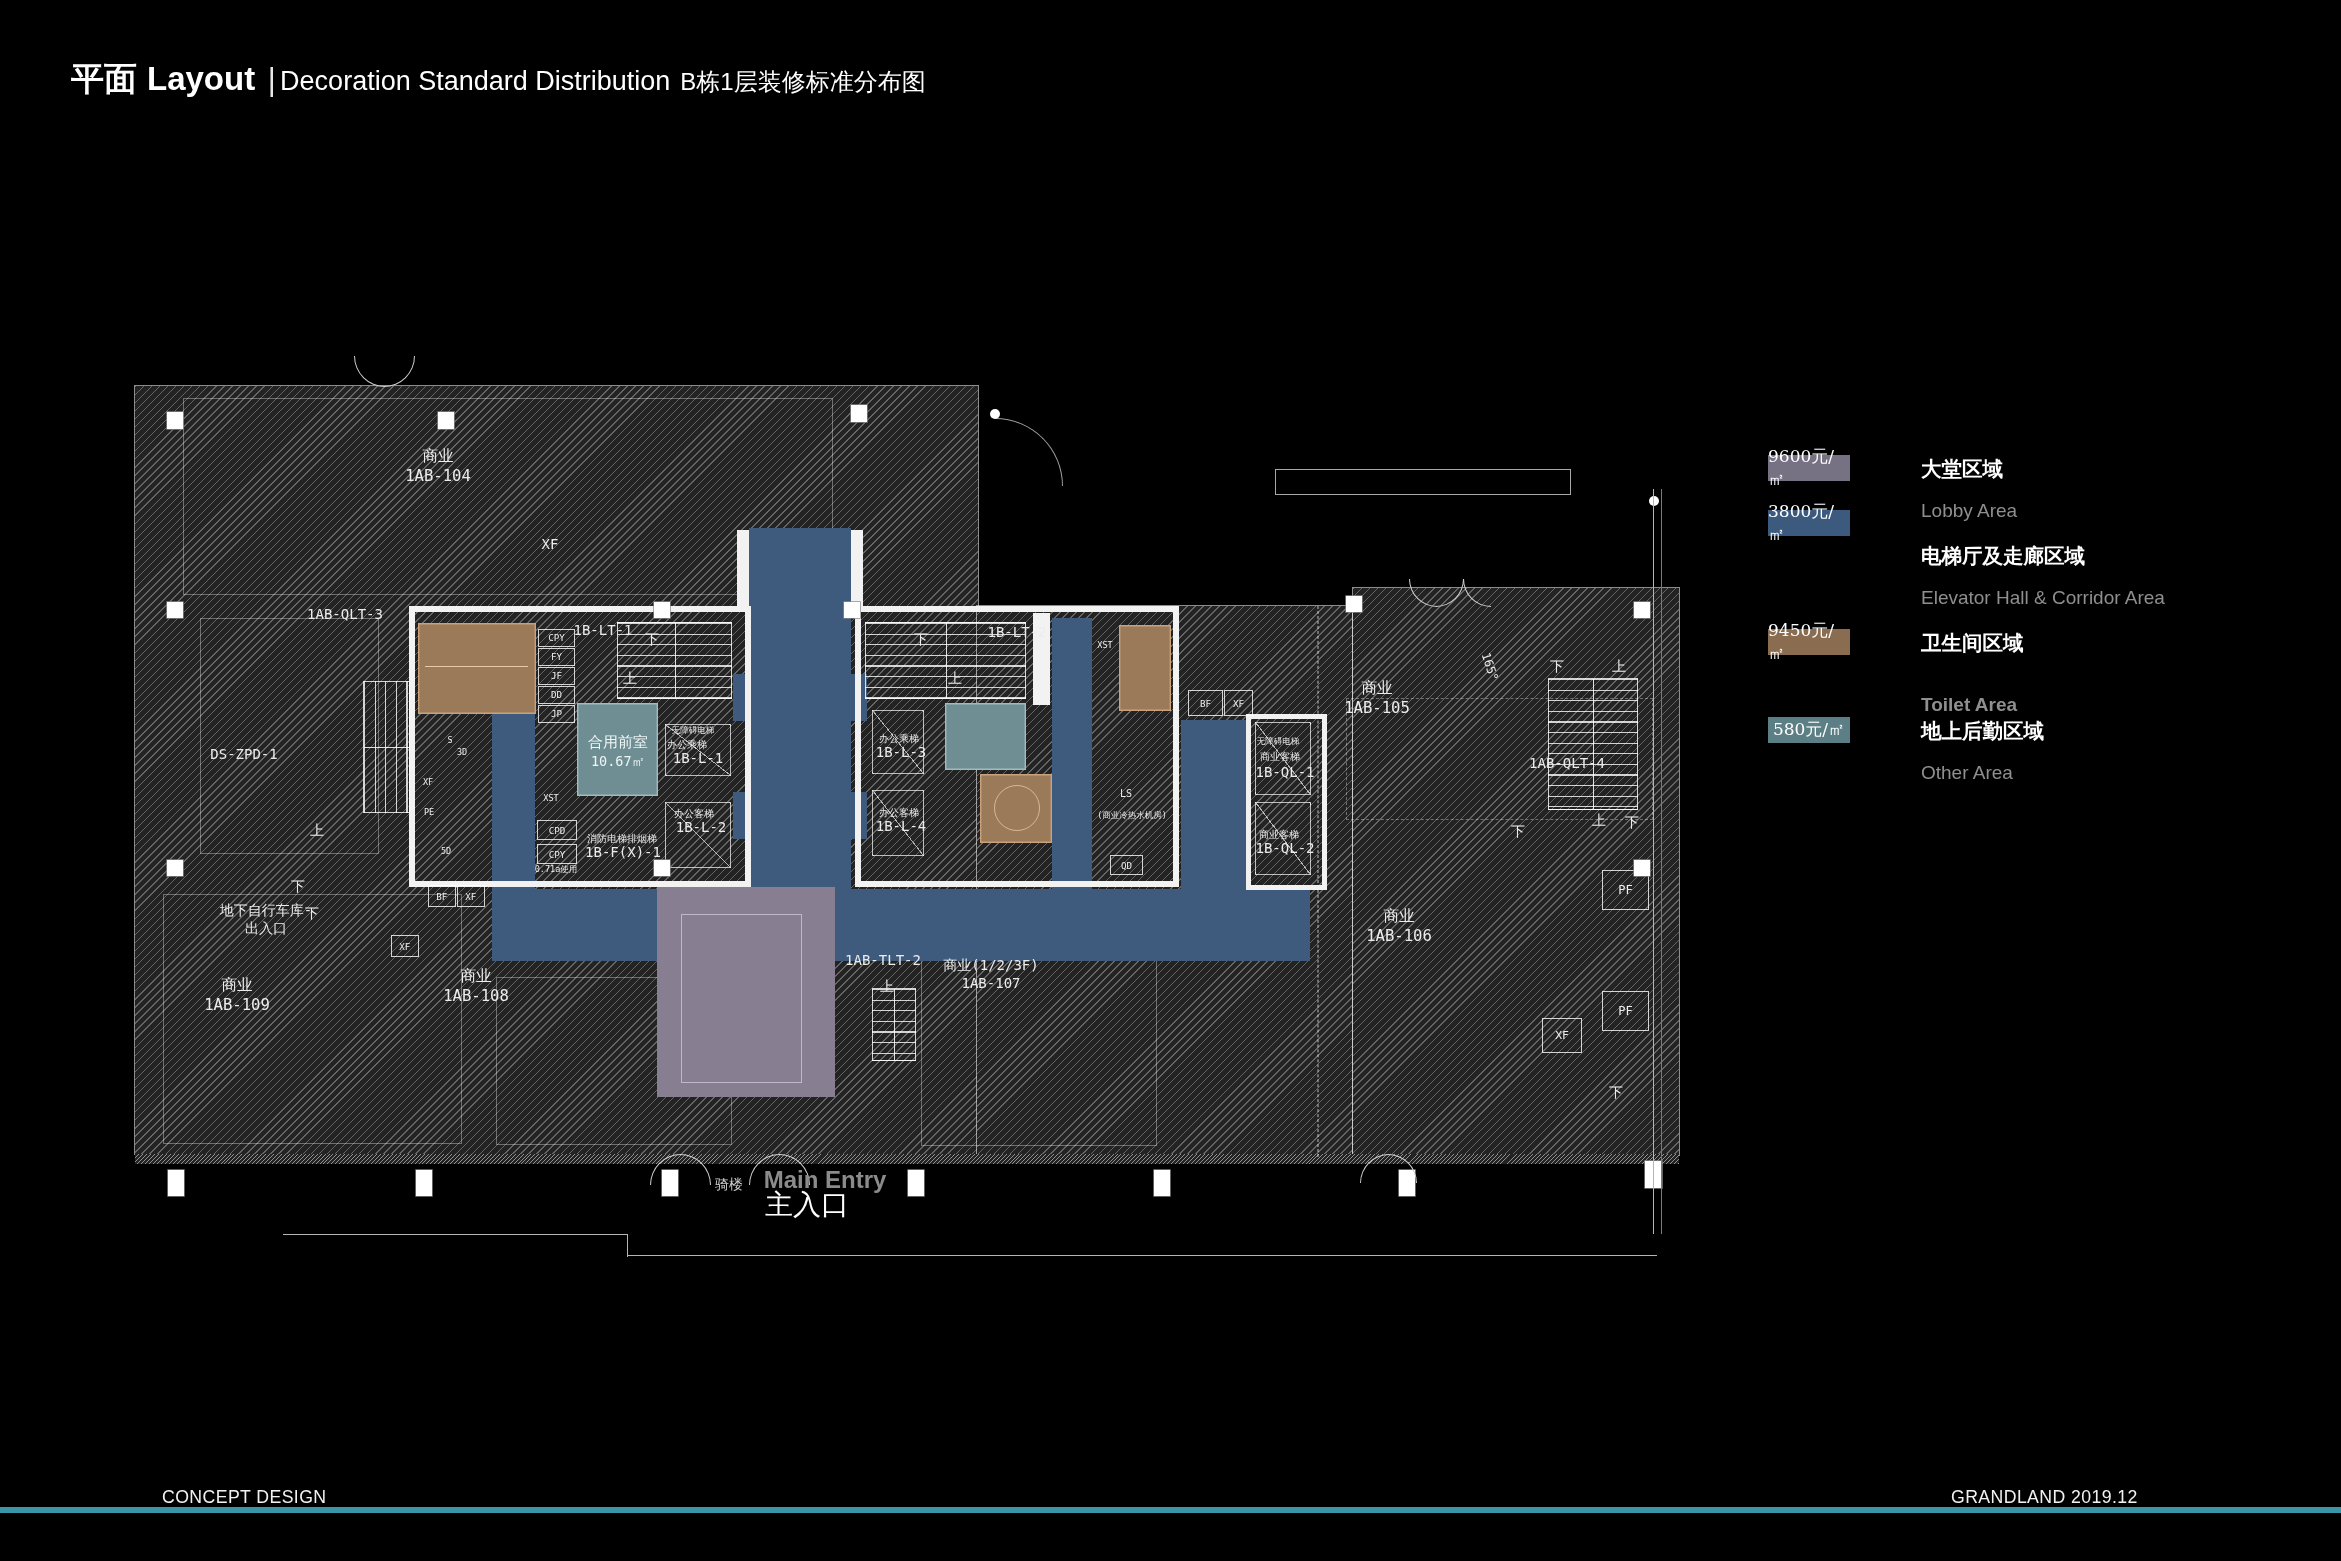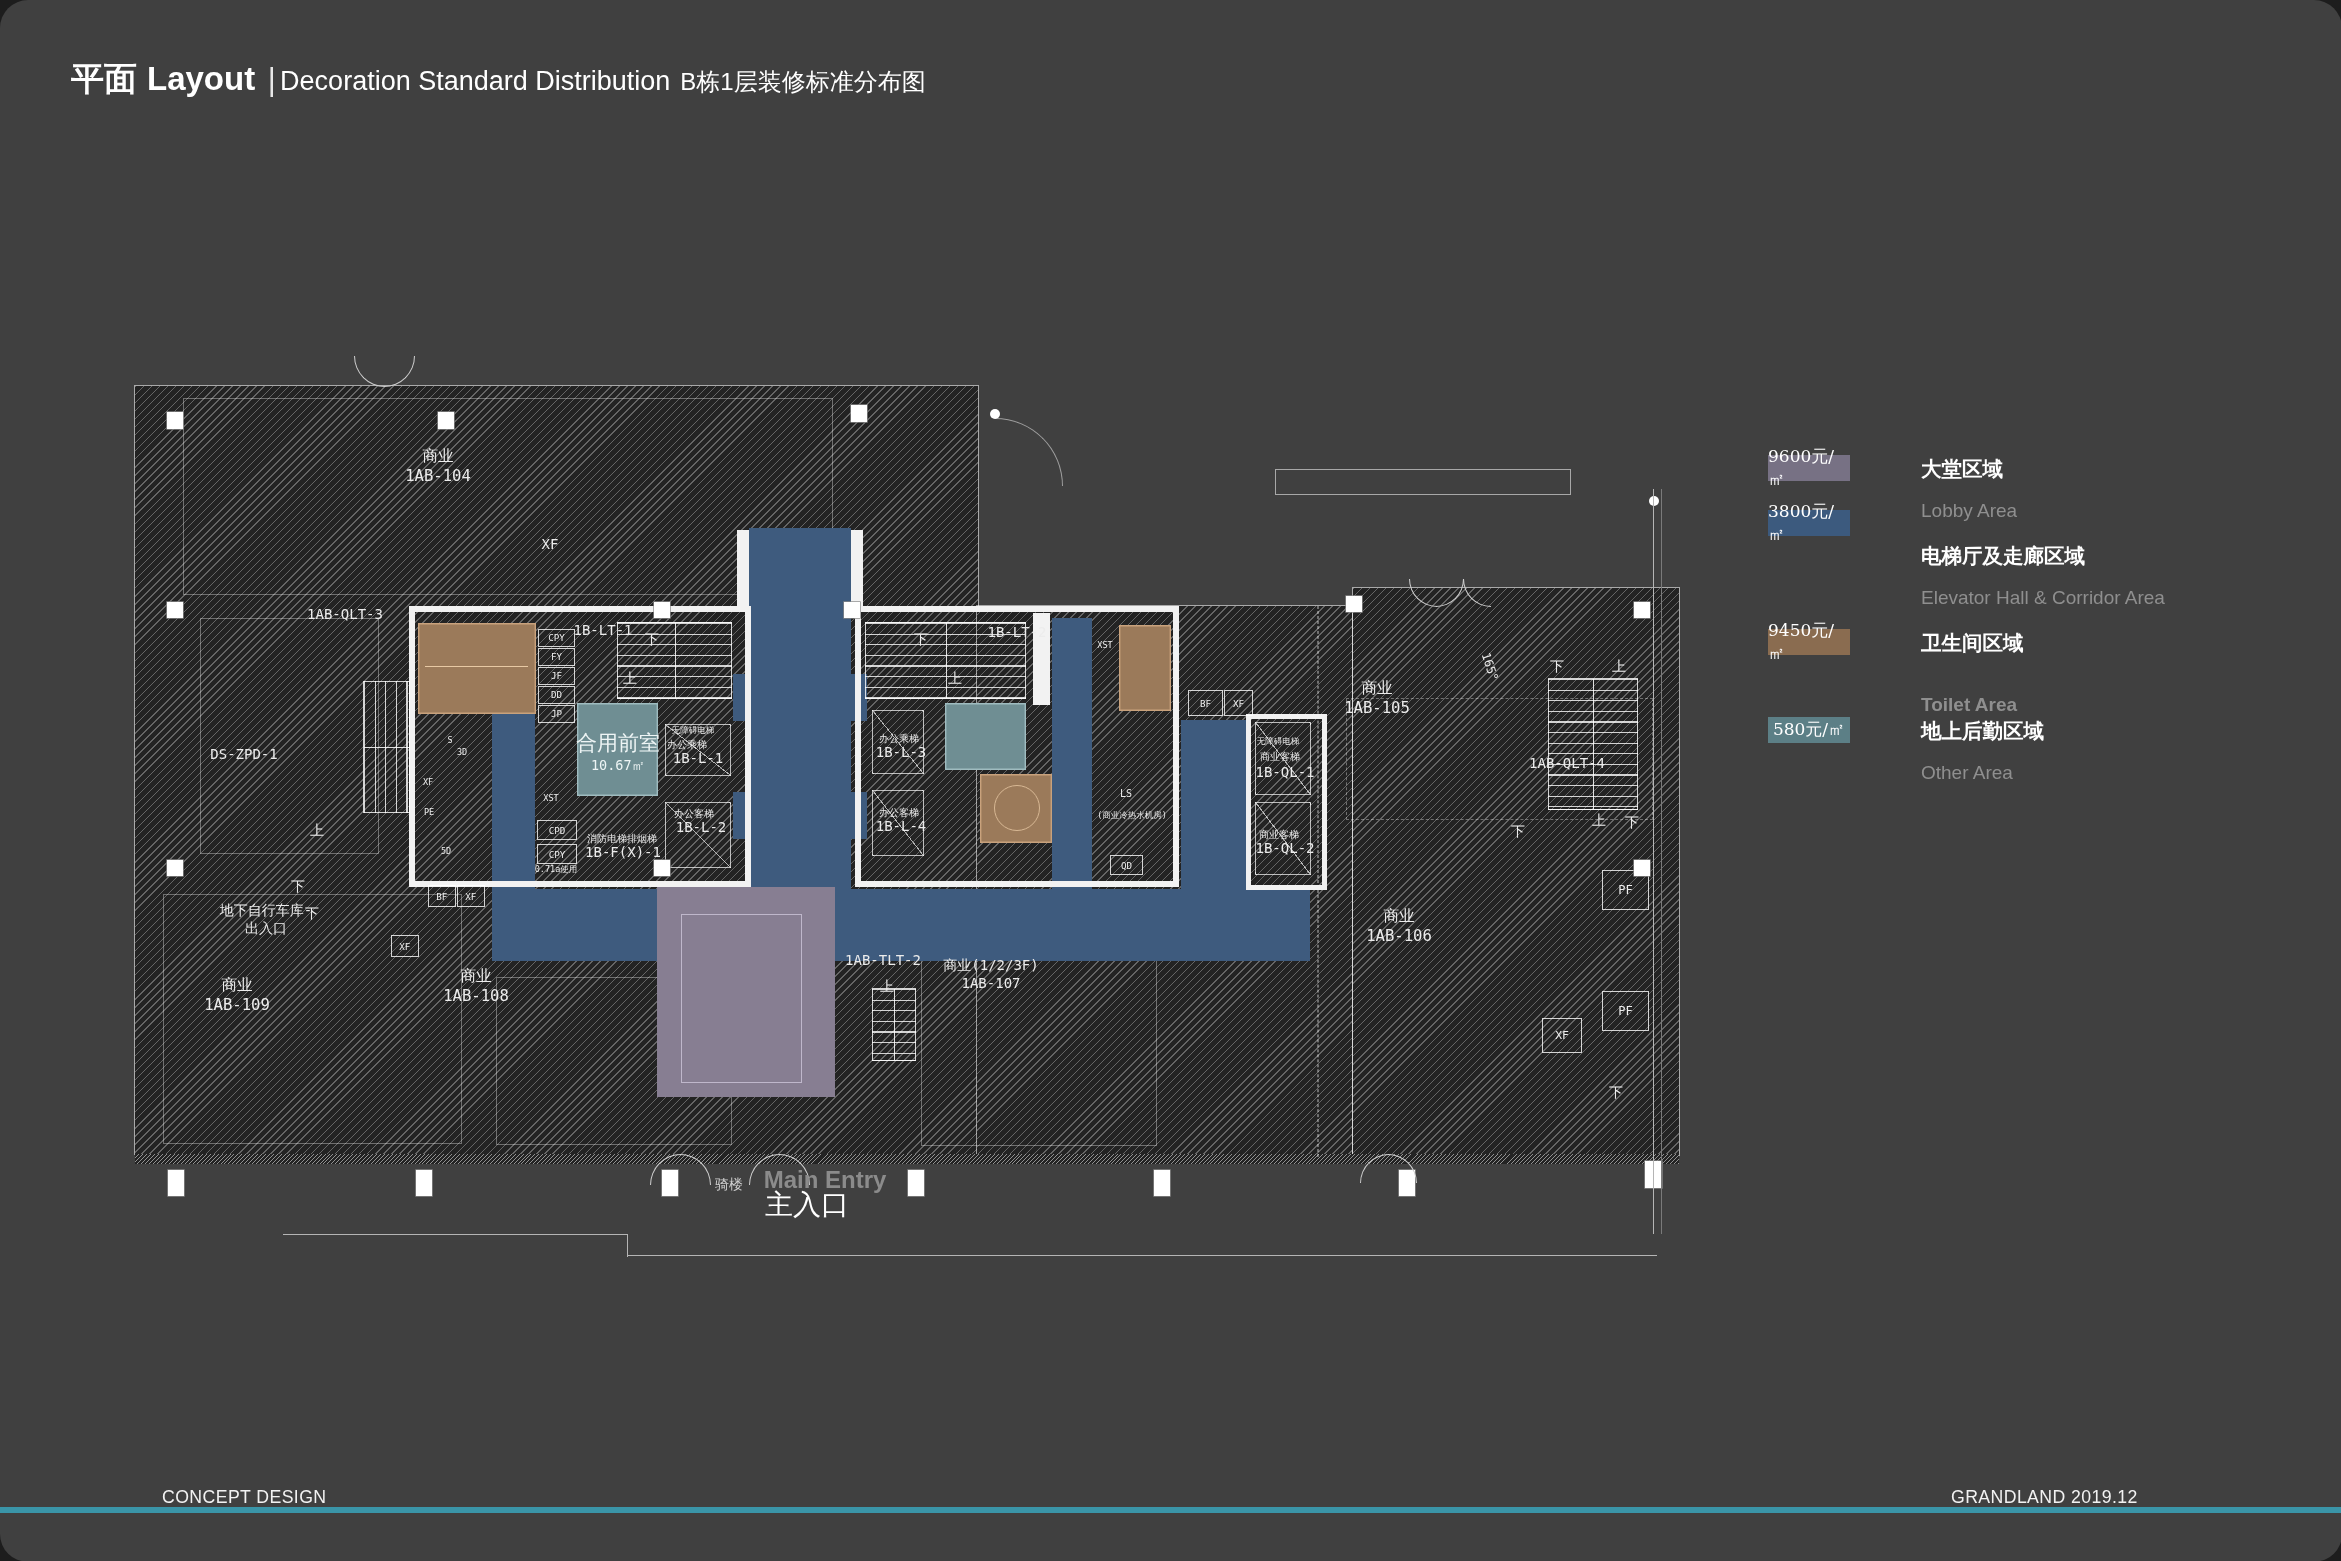--- a/index.html
+++ b/index.html
@@ -1,17 +1,17 @@
 <!DOCTYPE html>
 <html style="font-size:11.3px"><head>
 <meta charset="utf-8">
 <style>
   html,body{margin:0;padding:0;background:#1d1d1d;}
-  .slide{position:relative;width:2342px;height:1562px;background:#404040;overflow:hidden;
-         font-family:"Liberation Sans","DejaVu Sans",sans-serif;border-radius:28px;}
+  .slide{position:relative;width:2342px;height:1562px;background:#000000;overflow:hidden;
+         font-family:"Liberation Sans","DejaVu Sans",sans-serif;}
   .abs{position:absolute;}
   
   .hatch{position:absolute;background-color:#232323;
          background-image:repeating-linear-gradient(135deg, rgba(255,255,255,0.30) 0 1px, transparent 1px 5.7px);
          outline:1.1px solid rgba(255,255,255,0.55);}
   .hatch.dense{background-image:repeating-linear-gradient(135deg, rgba(255,255,255,0.5) 0 0.7px, transparent 0.7px 2.8px);}
   .hatch.noline{outline:none;}
   
   .zone{position:absolute;}
   .z-blue{background:#3e5b7e;}
@@ -200,21 +200,21 @@
       <div>商业</div>
       <div>1AB-109</div>
     </div>
     <div class="lbl s22" style="left:476px;top:986px;">
       <div>商业</div>
       <div>1AB-108</div>
     </div>
     <div class="lbl s20" style="left:603px;top:630px;"><span>1B-LT-1</span></div>
     <div class="lbl s20" style="left:1017px;top:632px;"><span>1B-LT-2</span></div>
     <div class="lbl" style="left:618px;top:752px;color:#eef5f5;">
-      <div style="font-size:21px">合用前室</div>
+      <div style="font-size:15px">合用前室</div>
       <div style="font-size:13.5px">10.67㎡</div>
     </div>
     <div class="lbl s12" style="left:693px;top:731px;"><span>无障碍电梯</span></div>
     <div class="lbl s14" style="left:687px;top:744px;"><span>办公乘梯</span></div>
     <div class="lbl s20" style="left:698px;top:758px;"><span>1B-L-1</span></div>
     <div class="lbl s14" style="left:694px;top:813px;"><span>办公客梯</span></div>
     <div class="lbl s20" style="left:701px;top:827px;"><span>1B-L-2</span></div>
     <div class="lbl s14" style="left:899px;top:738px;"><span>办公乘梯</span></div>
     <div class="lbl s20" style="left:901px;top:752px;"><span>1B-L-3</span></div>
     <div class="lbl s14" style="left:899px;top:812px;"><span>办公客梯</span></div>

